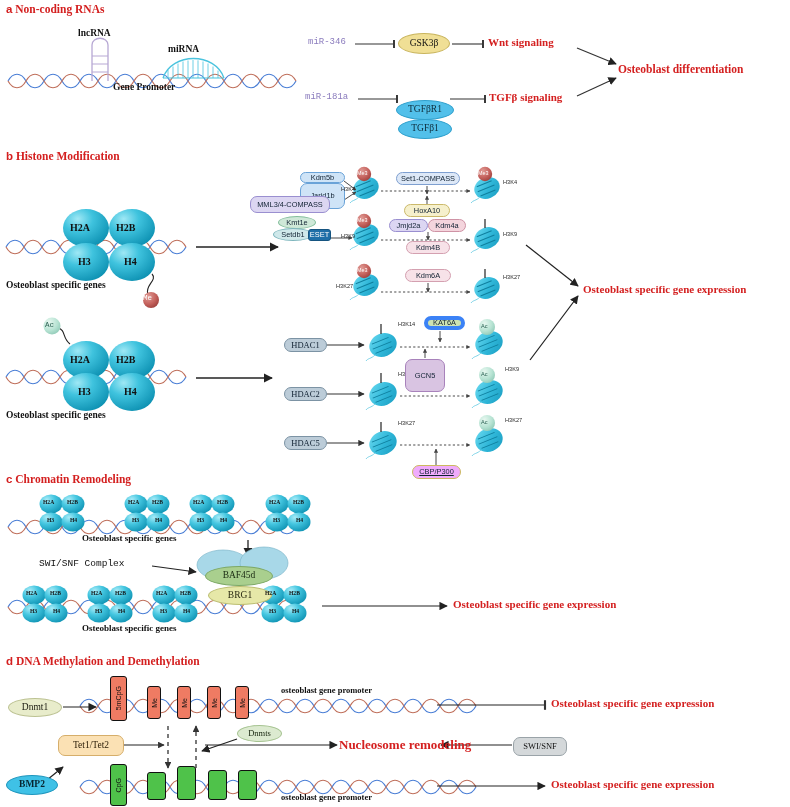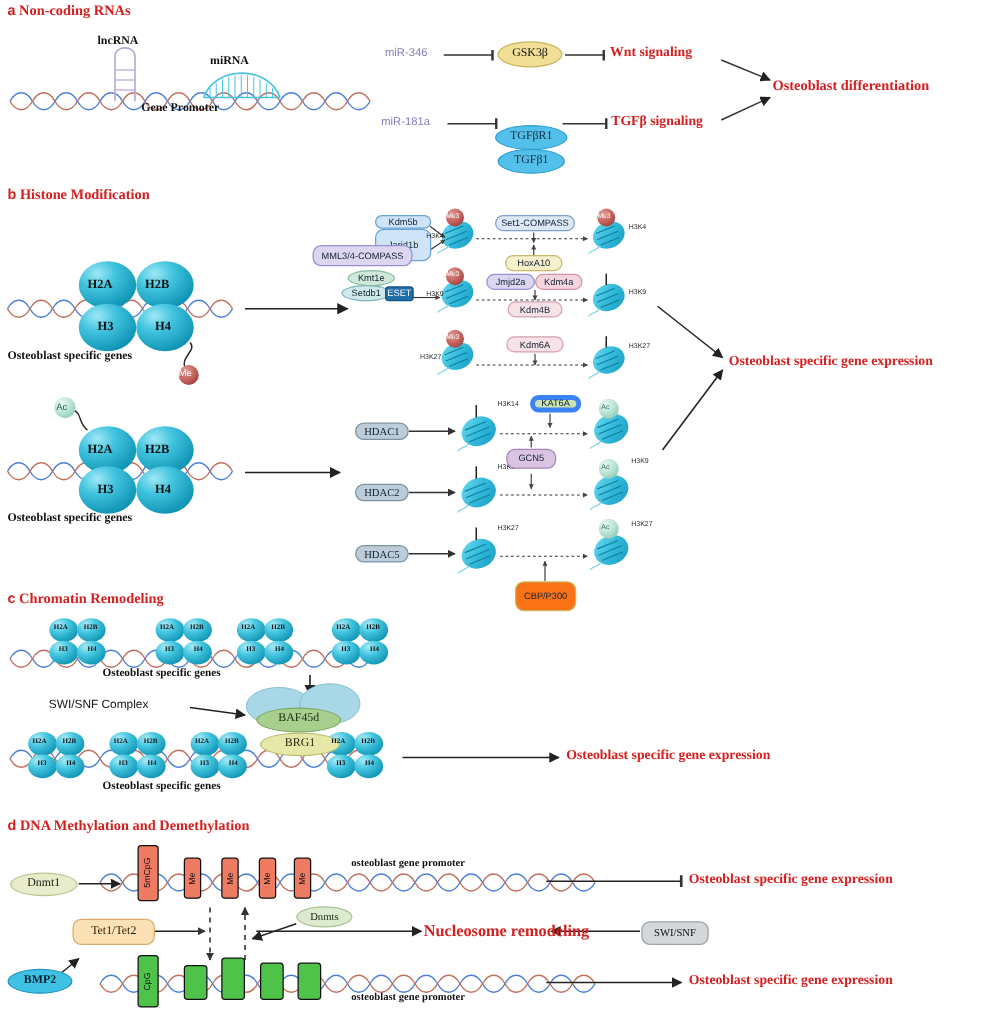--- a/index.html
+++ b/index.html
@@ -12,21 +12,21 @@
   svg{display:block;}
 
   
   .panel-head{position:absolute;font-family:"Liberation Serif",serif;font-weight:bold;
               font-size:11.5px;color:#d42020;white-space:nowrap;}
   .panel-head .ltr{font-family:"Liberation Sans",sans-serif;font-weight:bold;font-size:11.5px;}
 
   
   .t{position:absolute;white-space:nowrap;line-height:1;}
   .bold-serif{font-family:"Liberation Serif",serif;font-weight:bold;}
-  .serif{font-family:Liberation Sans, sans-serif;}
+  .serif{font-family:Liberation Mono, monospace;}
   .sans{font-family:"Liberation Sans",sans-serif;}
   .blk{color:#111;}
   .purple{color:#8a7bbd;}
 
   .redbold{font-family:"Liberation Serif",serif;font-weight:bold;color:#d42020;}
 
   
   .pill{position:absolute;display:flex;align-items:center;justify-content:center;
         box-sizing:border-box;white-space:nowrap;line-height:1;text-align:center;}
   .pill.rounded{border-radius:7px;}
@@ -574,22 +574,22 @@
 <div class="mark-label" style="left:398px;top:371px;">H3K9</div>
 <div class="mark-label" style="left:398px;top:420px;">H3K27</div>
 <div class="mark-label" style="left:505px;top:366px;">H3K9</div>
 <div class="mark-label" style="left:505px;top:417px;">H3K27</div>
 
 <div class="t sans" style="left:481px;top:324px;font-size:5.6px;color:#2a6152;">Ac</div>
 <div class="t sans" style="left:481px;top:372px;font-size:5.6px;color:#2a6152;">Ac</div>
 <div class="t sans" style="left:481px;top:420px;font-size:5.6px;color:#2a6152;">Ac</div>
 
 <div class="pill rounded sans-s" style="left:424px;top:316px;width:41px;height:14px;background:#cde3b2;border:4px solid #3b82f6;color:#123;">KAT6A</div>
-<div class="pill rounded sans-s" style="left:405px;top:359px;width:40px;height:16px;background:#d9c4e2;border:1px solid #a882bb;color:#123;">GCN5</div>
-<div class="pill rounded sans-s" style="left:412px;top:465px;width:49px;height:24px;background:#f97316;border:1px solid #cbb95e;color:#123;">CBP/P300</div>
+<div class="pill rounded sans-s" style="left:405px;top:359px;width:40px;height:33px;background:#d9c4e2;border:1px solid #a882bb;color:#123;">GCN5</div>
+<div class="pill rounded sans-s" style="left:412px;top:465px;width:49px;height:14px;background:#f0abfc;border:1px solid #cbb95e;color:#123;text-decoration:underline;">CBP/P300</div>
 
 <div class="t redbold" style="left:583px;top:284px;font-size:11px;">Osteoblast specific gene expression</div>
 
 <div class="panel-head" style="left:6px;top:473px;">
   <span class="ltr">c</span>
   <span>Chromatin Remodeling</span>
 </div>
 
 <div class="t bold-serif blk" style="left:43px;top:500px;font-size:5.6px;">H2A</div>
 <div class="t bold-serif blk" style="left:67px;top:500px;font-size:5.6px;">H2B</div>

